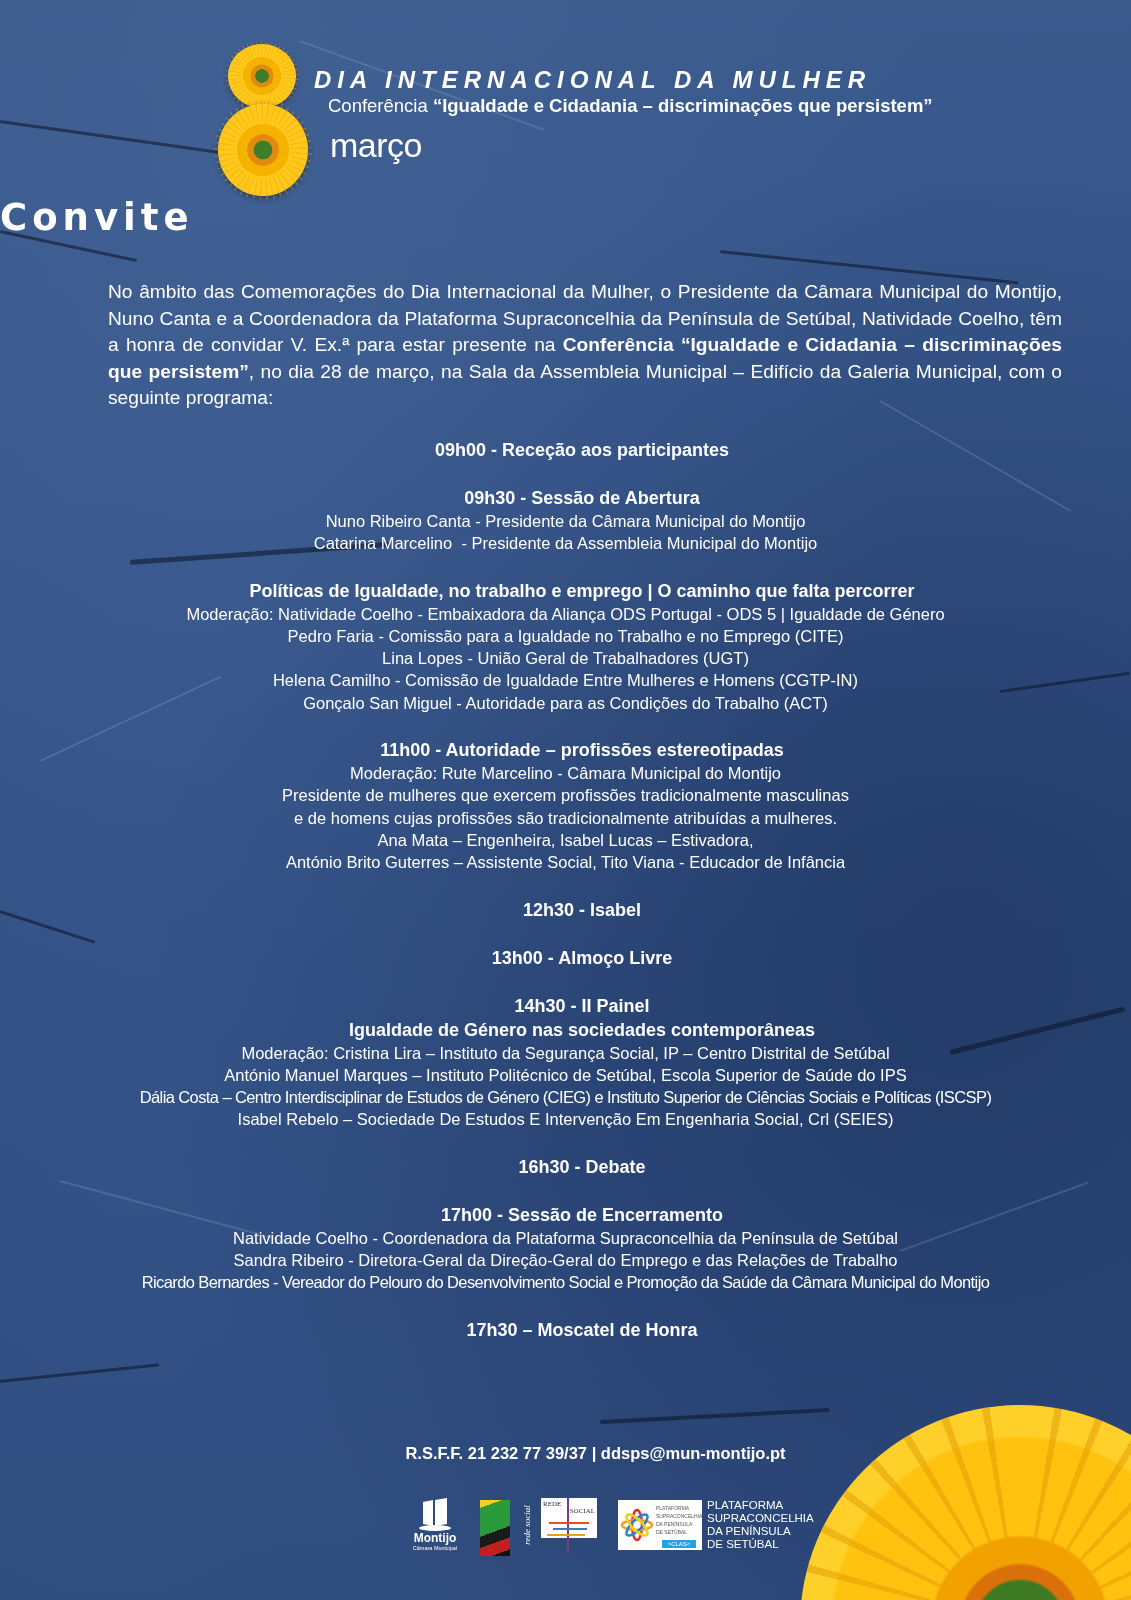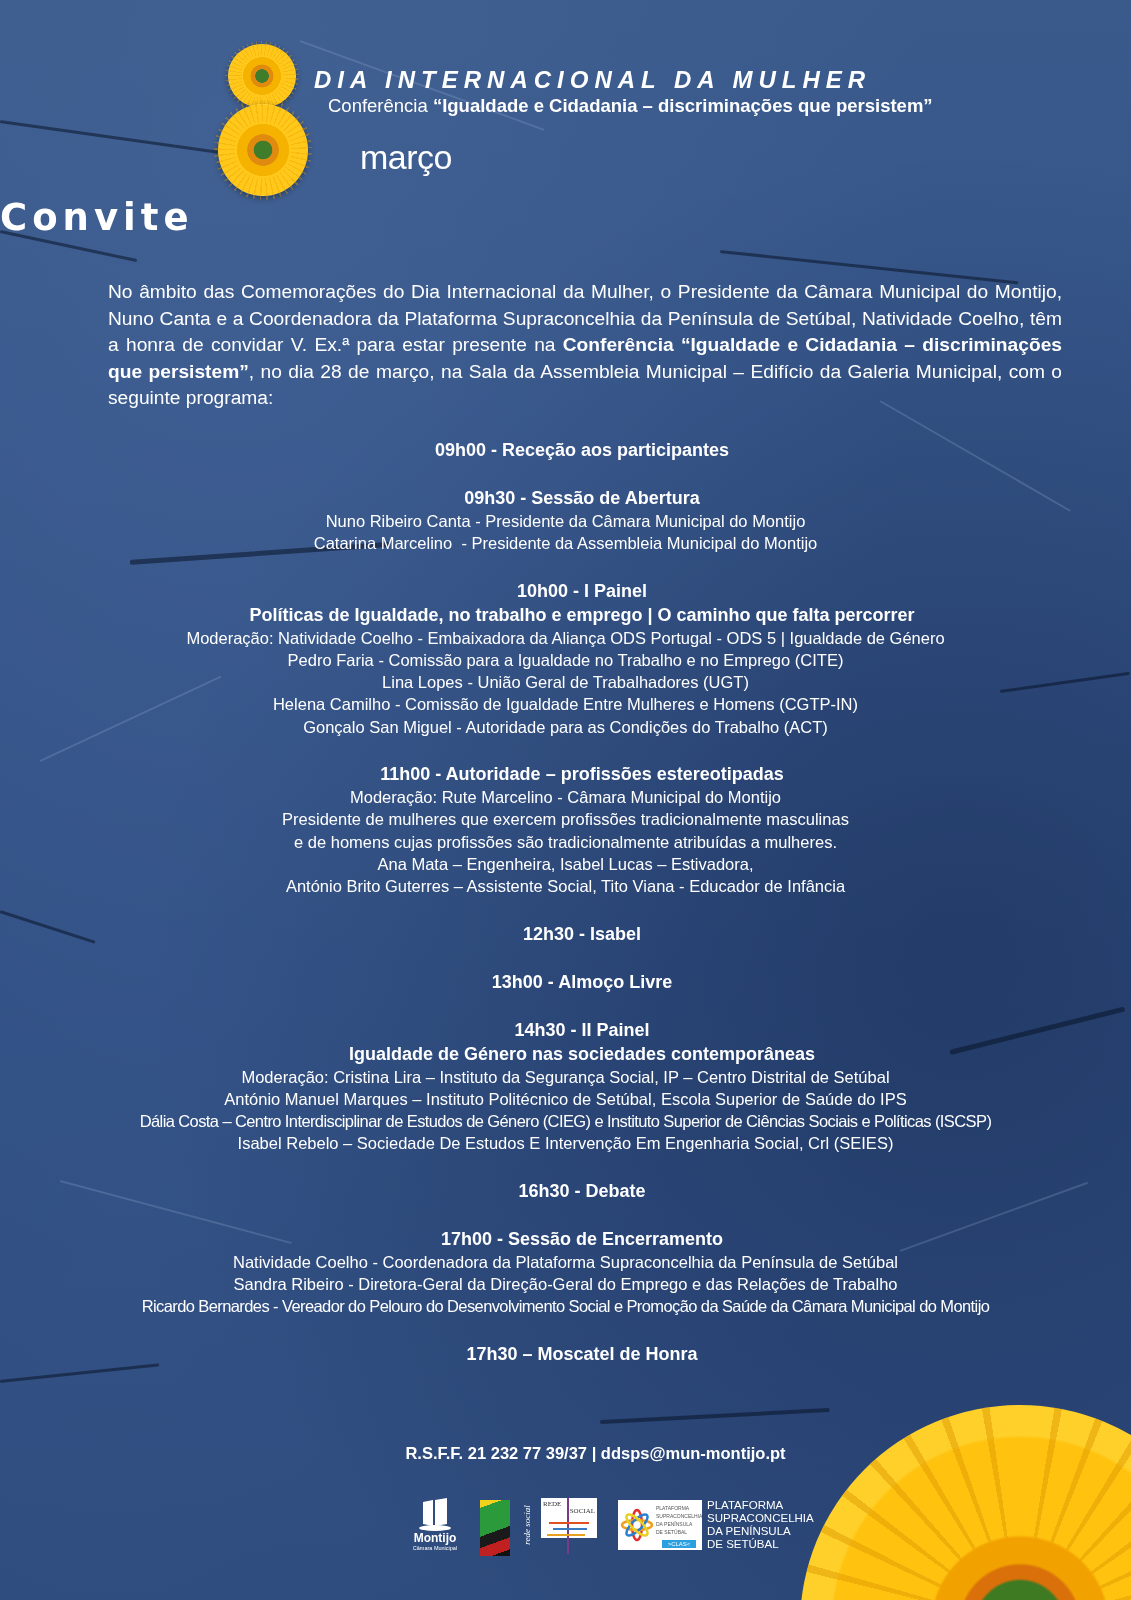--- a/index.html
+++ b/index.html
@@ -21,21 +21,21 @@
       radial-gradient(circle, #3f7d2a 0 14%, #e08a10 15% 24%, #f5b300 25% 40%, #ffc81a 41% 70%, #ffd43a 71% 100%); 
     box-shadow:0 2px 6px rgba(0,0,0,0.4);
   }
   .flower::before { content:""; position:absolute; inset:-4%; border-radius:50%;
     background: repeating-conic-gradient(from 0deg, rgba(255,230,90,0.0) 0 6deg, rgba(230,160,0,0.35) 6deg 8deg);
     -webkit-mask: radial-gradient(circle, transparent 0 40%, #000 41%); mask: radial-gradient(circle, transparent 0 40%, #000 41%);
   }
   .h-title { position:absolute; left:314px; top:66px; font-size:24px; font-weight:bold; letter-spacing:6px;font-style:italic; }
   .h-sub { position:absolute; left:328px; top:95px; font-size:18.5px; }
   .h-sub b { font-weight:bold; }
-  .h-month { position:absolute; left:330px; top:138px; font-size:34px; letter-spacing:-0.5px;margin-left:30px; }
+  .h-month { position:absolute; left:330px; top:126px; font-size:34px; letter-spacing:-0.5px; }
   .h-invite { position:absolute; left:0; width:1131px; top:196px; text-align:left; font-family:"DejaVu Sans", sans-serif; font-size:37px; font-weight:bold; letter-spacing:5px; }
 
   .intro { position:absolute; left:108px; width:954px; top:279px; font-size:19.2px; line-height:26.5px; text-align:justify; }
   .intro b { font-weight:bold; }
 
   .program { position:absolute; left:0; width:1131px; top:438px; text-align:center; }
   .blk { margin-bottom:24px; }
   .t { font-weight:bold; font-size:18px; line-height:24px;margin-left:33px; }
   .l { font-size:16.5px; line-height:22.3px; }
   .l.tight { letter-spacing:-0.6px; }
@@ -86,21 +86,20 @@
 <section class="program">
   <div class="blk">
     <div class="t">09h00 - Receção aos participantes</div>
   </div>
   <div class="blk">
     <div class="t">09h30 - Sessão de Abertura</div>
     <div class="l">Nuno Ribeiro Canta - Presidente da Câmara Municipal do Montijo</div>
     <div class="l" style="white-space:pre">Catarina Marcelino  - Presidente da Assembleia Municipal do Montijo</div>
   </div>
   <div class="blk">
-    <div class="t">10h00 - I Painel</div>
     <div class="t">Políticas de Igualdade, no trabalho e emprego | O caminho que falta percorrer</div>
     <div class="l">Moderação: Natividade Coelho - Embaixadora da Aliança ODS Portugal - ODS 5 | Igualdade de Género</div>
     <div class="l">Pedro Faria - Comissão para a Igualdade no Trabalho e no Emprego (CITE)</div>
     <div class="l">Lina Lopes - União Geral de Trabalhadores (UGT)</div>
     <div class="l">Helena Camilho - Comissão de Igualdade Entre Mulheres e Homens (CGTP-IN)</div>
     <div class="l">Gonçalo San Miguel - Autoridade para as Condições do Trabalho (ACT)</div>
   </div>
   <div class="blk">
     <div class="t">11h00 - Autoridade – profissões estereotipadas</div>
     <div class="l">Moderação: Rute Marcelino - Câmara Municipal do Montijo</div>

